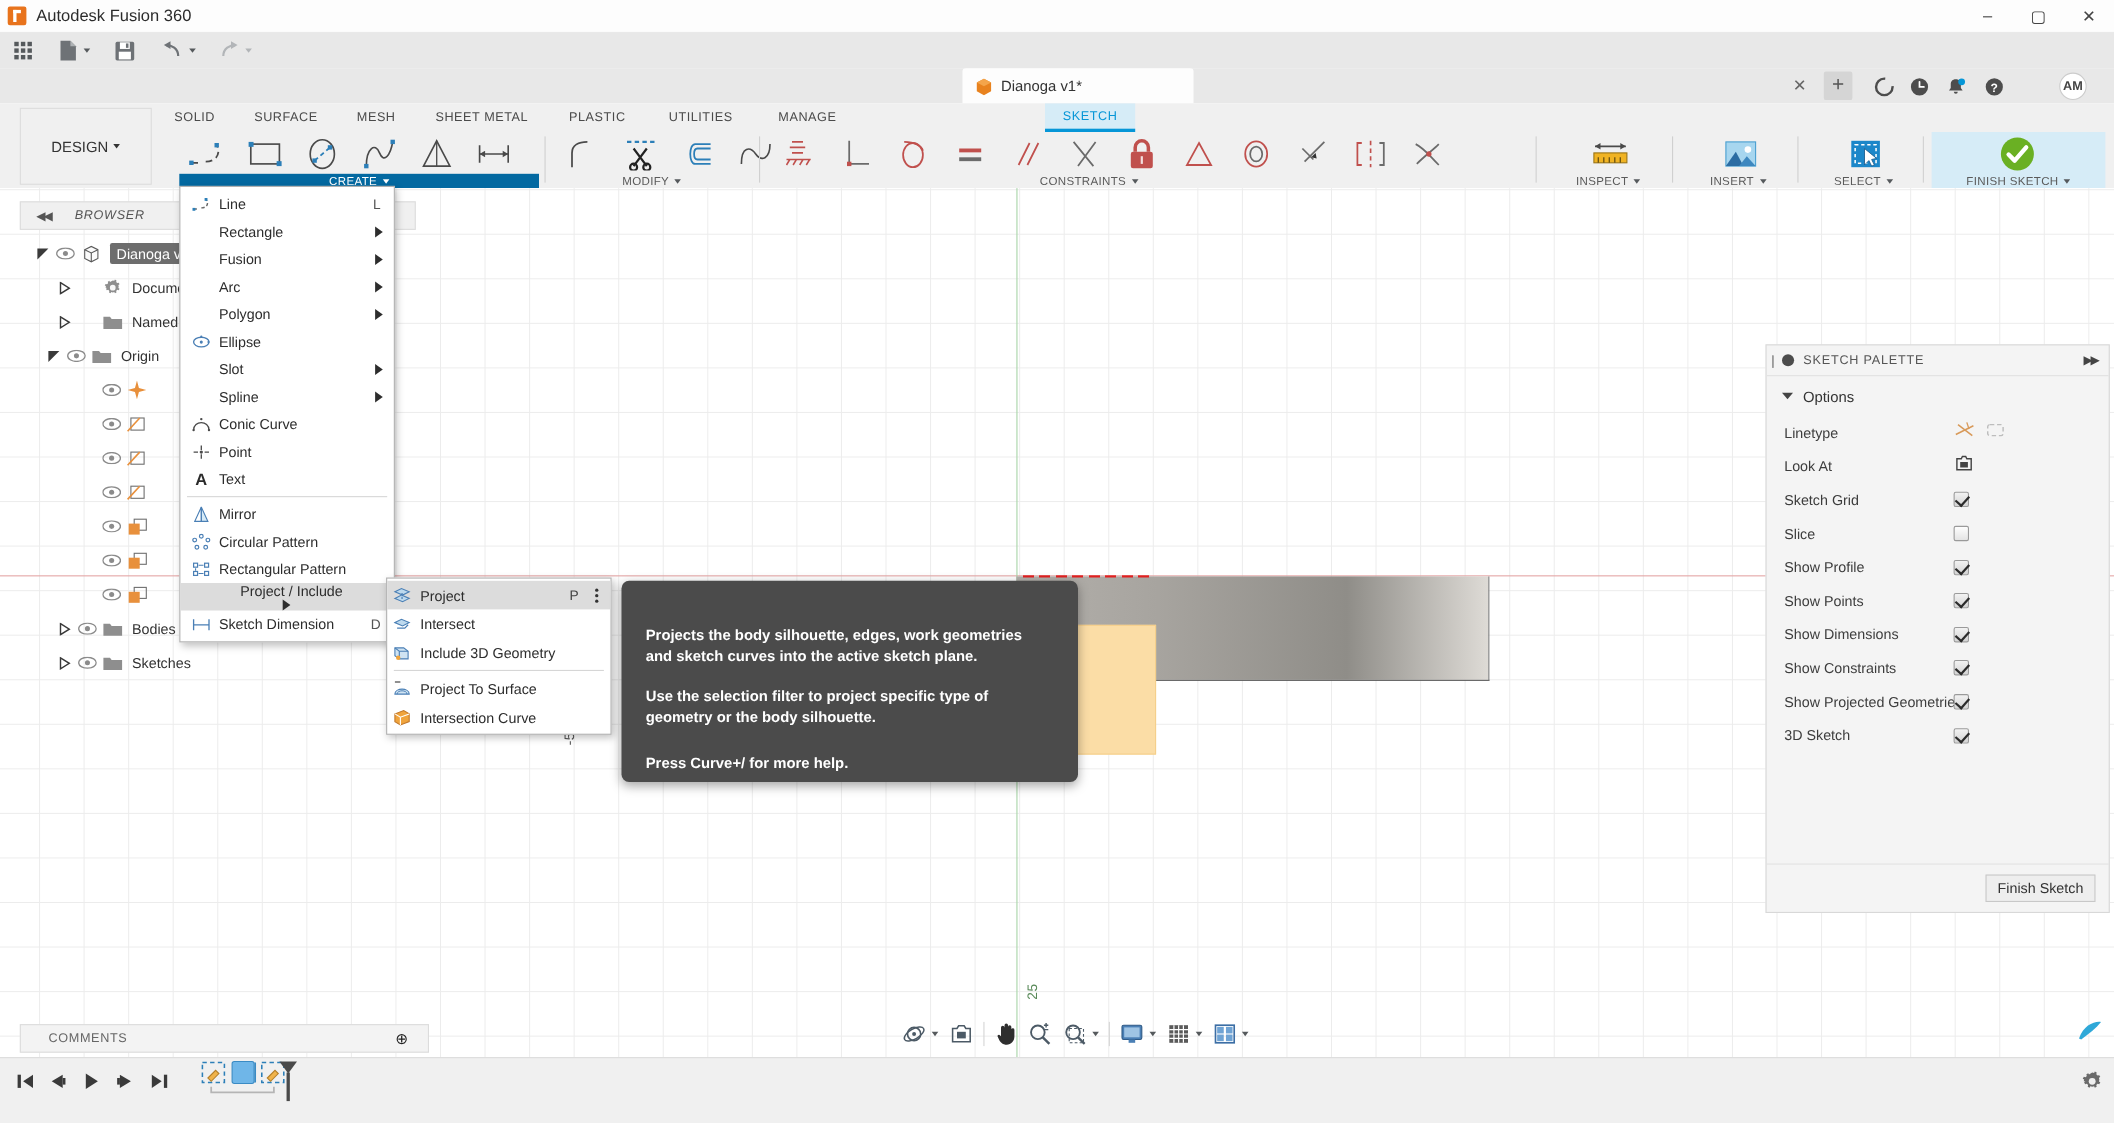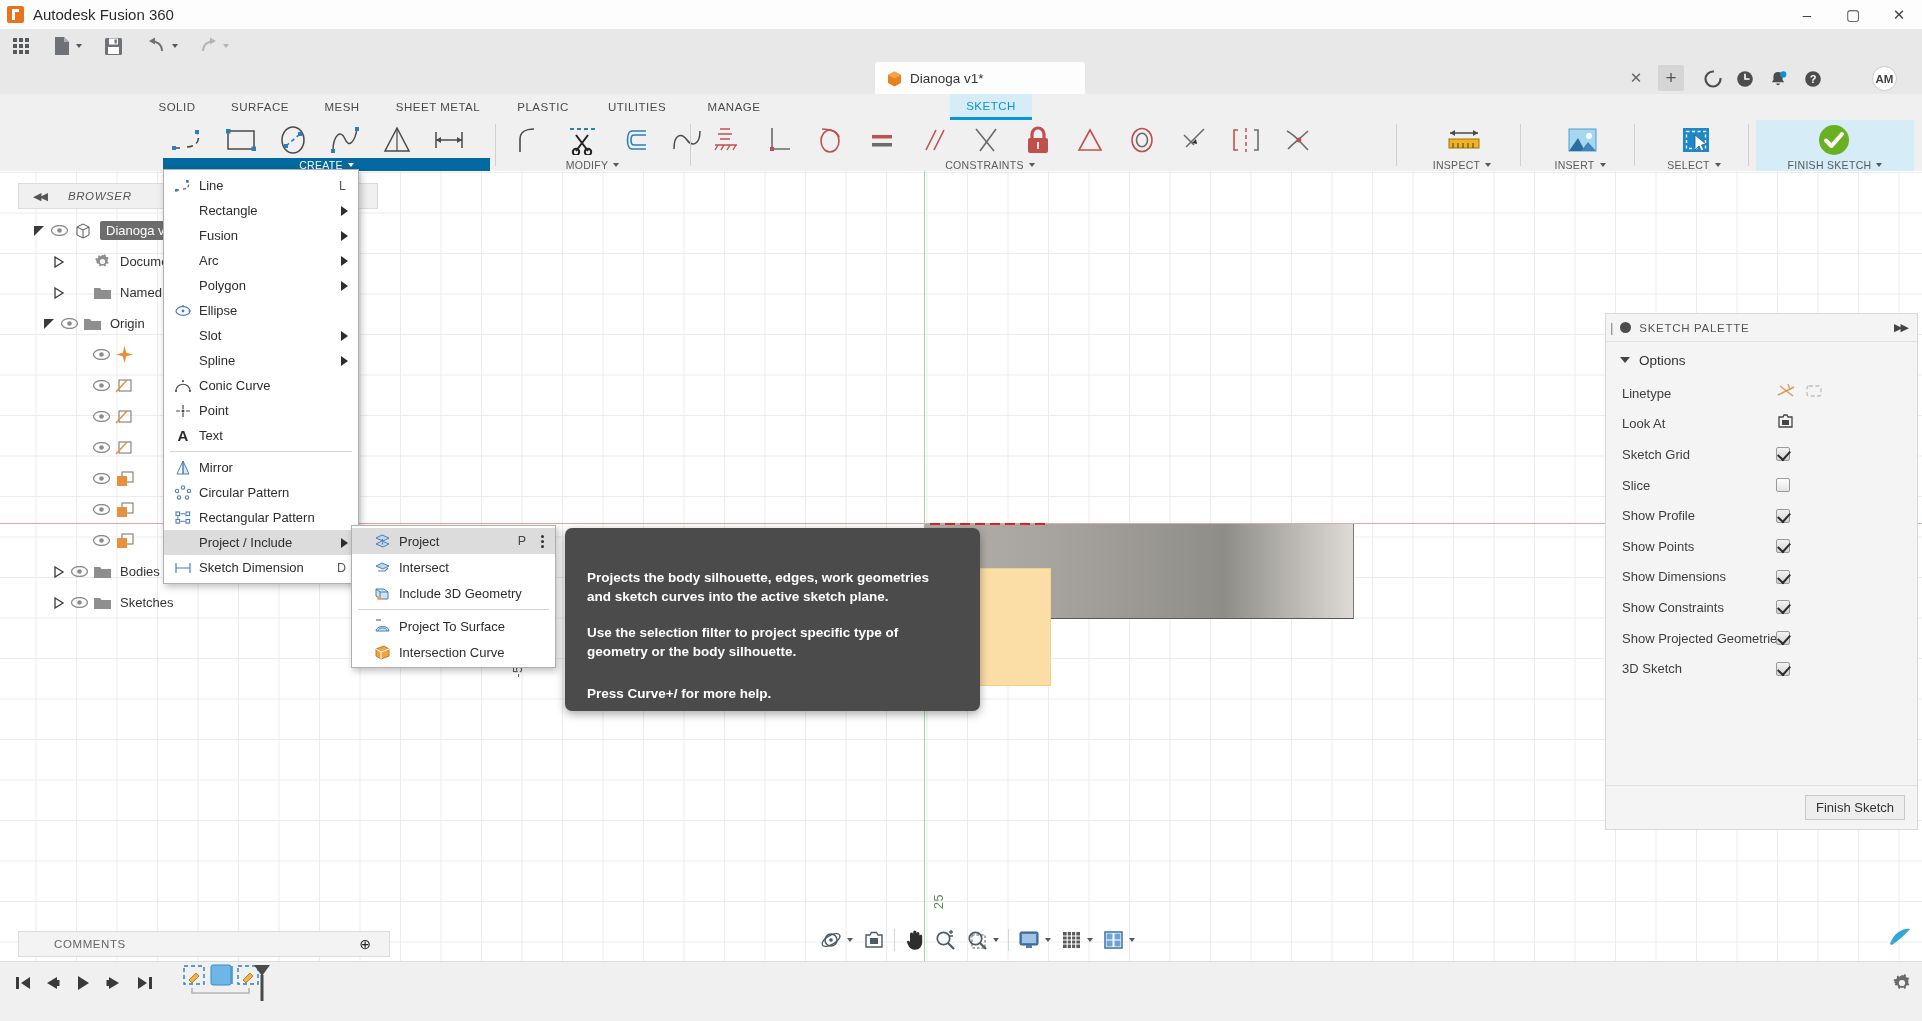--- a/index.html
+++ b/index.html
@@ -111,21 +111,21 @@
   .trow { height:31px; display:flex; align-items:center; font-size:13px; color:#333; cursor:pointer;}
   .trow.sel .tname { background:#6d6d6d; color:#fff; padding:2px 6px; border-radius:2px;}
   .tri { width:18px; height:18px; display:flex; align-items:center; justify-content:center; }
   .tri svg { display:block; }
   .eye { width:22px;height:18px;display:flex;align-items:center;justify-content:center; }
   .ticon { width:24px;height:20px;display:flex;align-items:center;justify-content:center;margin-right:6px;}
   .comments {
     position:absolute; left:18px; top:931px; width:372px; height:26px;
     background:#f3f3f3; border:1px solid #dcdcdc; display:flex; align-items:center;
   }
-  .comments .ctitle { margin-left:35px; font-size:11.5px; color:#666; letter-spacing:.6px; }
+  .comments .ctitle { margin-left:25px; font-size:11.5px; color:#666; letter-spacing:.6px; }
   .comments .cadd { margin-left:auto; margin-right:18px; color:#222; font-size:14px;}
 
   
   .canvas {
     position:absolute; left:0; top:171px; width:1922px; height:790px;
     background:#ffffff; overflow:hidden;
   }
   .gridlines { position:absolute; inset:0;
     background-image:
       linear-gradient(to right, #ececec 1px, transparent 1px),
@@ -222,36 +222,36 @@
   }
 
   
   .menu {
     position:absolute; left:163px; top:169px; width:196px;
     background:#ffffff; border:1px solid #b0b0b0; box-shadow:2px 3px 7px rgba(0,0,0,.25);
     padding-top:3px; padding-bottom:3px; z-index:50;
   }
   .mi { height:25px; display:flex; align-items:center; font-size:13px; color:#2d2d2d; cursor:pointer;
         position:relative; padding-left:8px;}
-  .mi.hl { background:#dcdcdc; }
+  .mi.hl { background:#dcdcdc;flex-direction:column; }
   .mi .mico { width:22px; height:18px; display:flex;align-items:center;justify-content:center; margin-right:5px;}
   .mi .mlbl { flex:1; }
   .mi .msc { font-size:12.5px; color:#555; margin-right:12px; }
   .mi .marr { width:0;height:0;border-top:5px solid transparent;border-bottom:5px solid transparent;
               border-left:7px solid #2d2d2d; margin-right:10px;}
   .mdiv { height:1px; background:#d6d6d6; margin:3px 6px; }
 
   
   .submenu {
     position:absolute; left:351px; top:525px; width:205px;
     background:#ffffff; border:1px solid #b0b0b0; box-shadow:2px 3px 7px rgba(0,0,0,.25);
     padding-top:2px; padding-bottom:2px; z-index:60;
   }
   .smi { height:26px; display:flex; align-items:center; font-size:13px; color:#2d2d2d;
-         cursor:pointer; padding-left:19px; }
+         cursor:pointer; padding-left:2px; }
   .smi.hl { background:#dcdcdc; }
   .smi .smico { width:22px;height:20px;display:flex;align-items:center;justify-content:center;margin-right:6px;}
   .smi .smlbl { flex:1; }
   .smi .smsc { font-size:12.5px; color:#444; margin-right:9px; }
   .kebab { width:14px; display:flex; flex-direction:column; align-items:center; gap:2px; margin-right:6px; cursor:pointer;}
   .kebab i { width:3px;height:3px;border-radius:50%; background:#333; display:block;}
 
   
   .tooltip {
     position:absolute; left:565px; top:528px; width:415px; height:183px;
@@ -369,20 +369,24 @@
       <div class="rtab" style="left:308px;width:68px">MESH</div>
       <div class="rtab" style="left:378px;width:120px">SHEET METAL</div>
       <div class="rtab" style="left:500px;width:86px">PLASTIC</div>
       <div class="rtab" style="left:590px;width:94px">UTILITIES</div>
       <div class="rtab" style="left:690px;width:88px">MANAGE</div>
       <div class="rtab active" style="left:950px;width:82px">SKETCH</div>
     </div>
 
     <div class="panels">
 
+      <div style="position:absolute;left:18px;top:-22px;width:120px;height:70px;background:#f0f0f0;border:1px solid #dcdcdc;display:flex;align-items:center;justify-content:center">
+        <span style="font-size:13.5px;color:#333">DESIGN</span>
+        <span class="caret dk"></span>
+      </div>
 
       <div class="ipanel" style="left:163px;width:327px">
         <div class="icon-row" style="left:0">
           <div class="tool">
             <svg width="36" height="28" viewBox="0 0 36 28">
                 <path d="M3 22 L12 22 M16 21 C26 21 30 13 26 6" stroke="#4a4a4a" stroke-width="1.6" fill="none" stroke-dasharray="6 4"></path>
                 <rect x="1" y="20" width="4" height="4" fill="#2c7fb8"></rect>
                 <rect x="24" y="4" width="4" height="4" fill="#2c7fb8"></rect>
               </svg>
           </div>

